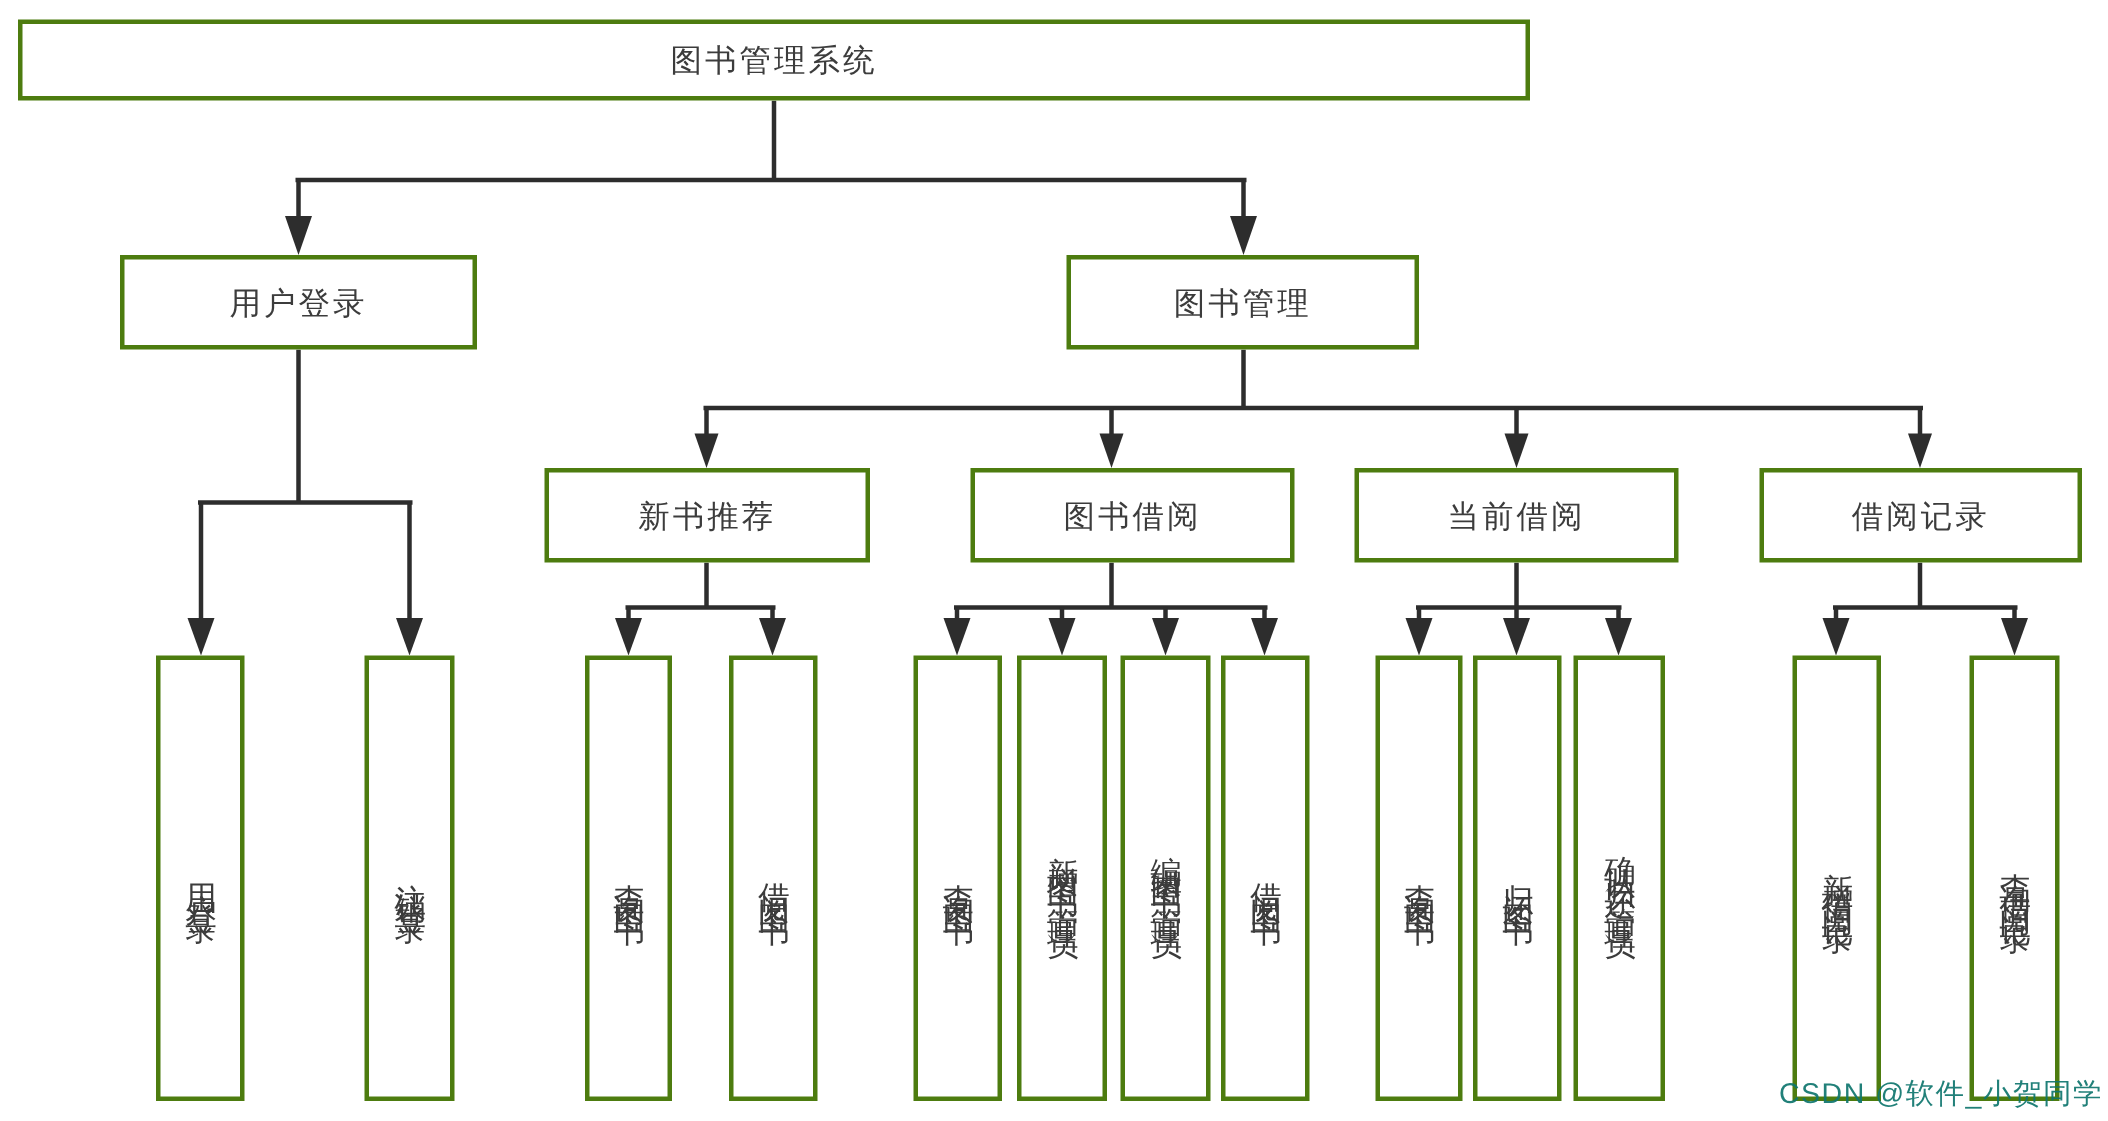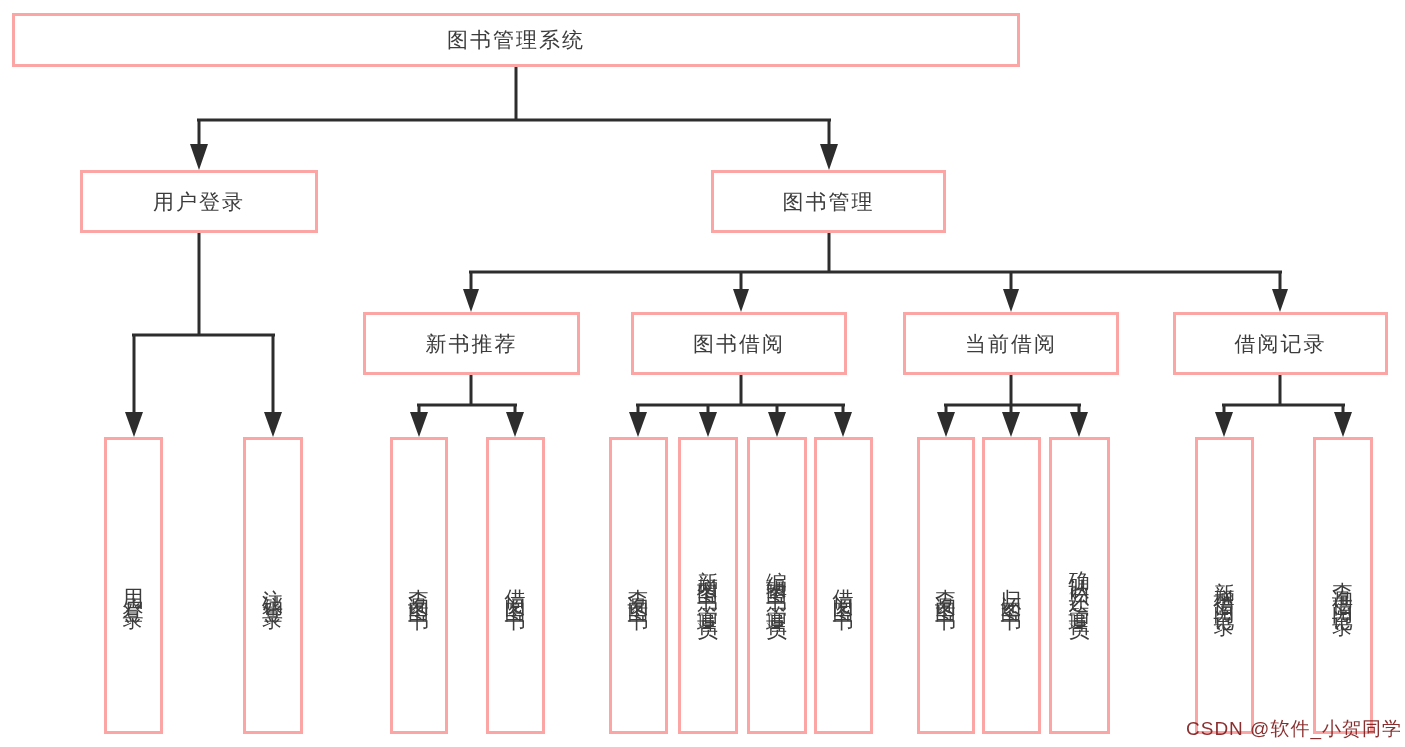--- a/index.html
+++ b/index.html
@@ -13,21 +13,21 @@
   }
   .wires {
     position: absolute;
     left: 0; top: 0;
     width: 1405px; height: 747px;
   }
   .node {
     position: absolute;
     box-sizing: border-box;
     background: #ffffff;
-    border: 3px solid #fca5a5;
+    border: 3px solid #4d7c0f;
     color: #3c3c3c;
     display: flex;
     align-items: center;
     justify-content: center;
     text-align: center;
   }
   .h-node { font-size: 21px; letter-spacing: 2px; }
   .v-node {
     writing-mode: vertical-rl;
     text-orientation: mixed;
@@ -35,21 +35,21 @@
     letter-spacing: 7px;
     line-height: 1;
   }
   
   .n-root        { left: 12px;   top: 13px;  width: 1008px; height: 54px; }
   
   .n-user-login  { left: 80px;   top: 170px; width: 238px;  height: 63px; }
   .n-book-mgmt   { left: 711px;  top: 170px; width: 235px;  height: 63px; }
   
   .n-new-book    { left: 363px;  top: 312px; width: 217px;  height: 63px; }
-  .n-book-borrow { left: 631px;  top: 312px; width: 216px;  height: 63px; }
+  .n-book-borrow { left: 647px;  top: 312px; width: 216px;  height: 63px; }
   .n-cur-borrow  { left: 903px;  top: 312px; width: 216px;  height: 63px; }
   .n-rec-borrow  { left: 1173px; top: 312px; width: 215px;  height: 63px; }
   
   .lf { top: 437px; height: 297px; }
   .l-1a { left: 104px;  width: 59px; }
   .l-1b { left: 243px;  width: 60px; }
   .l-2a { left: 390px;  width: 58px; }
   .l-2b { left: 486px;  width: 59px; }
   .l-3a { left: 609px;  width: 59px; }
   .l-3b { left: 678px;  width: 60px; }
@@ -59,21 +59,21 @@
   .l-4b { left: 982px;  width: 59px; }
   .l-4c { left: 1049px; width: 61px; }
   .l-5a { left: 1195px; width: 59px; }
   .l-5b { left: 1313px; width: 60px; }
   .watermark {
     position: absolute;
     left: 1186px;
     top: 716px;
     font-size: 19px;
     letter-spacing: 1px;
-    color: #7f1d1d;
+    color: #0f766e;
     opacity: 0.92;
     white-space: nowrap;
     z-index: 5;
   }
 </style>
 </head>
 <body>
 
 <div class="canvas">
 

